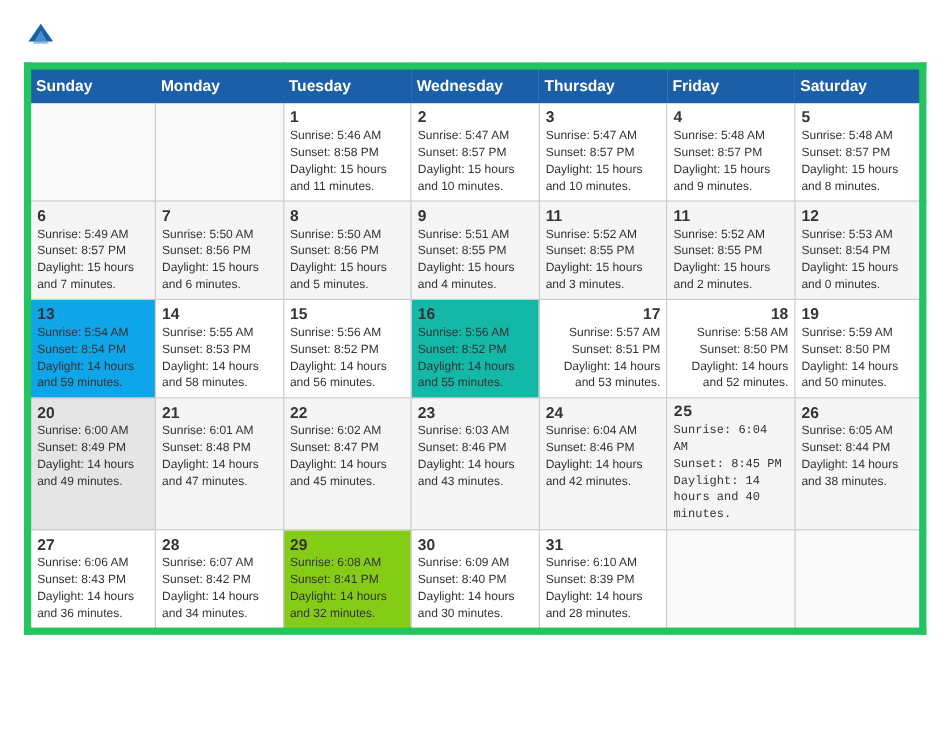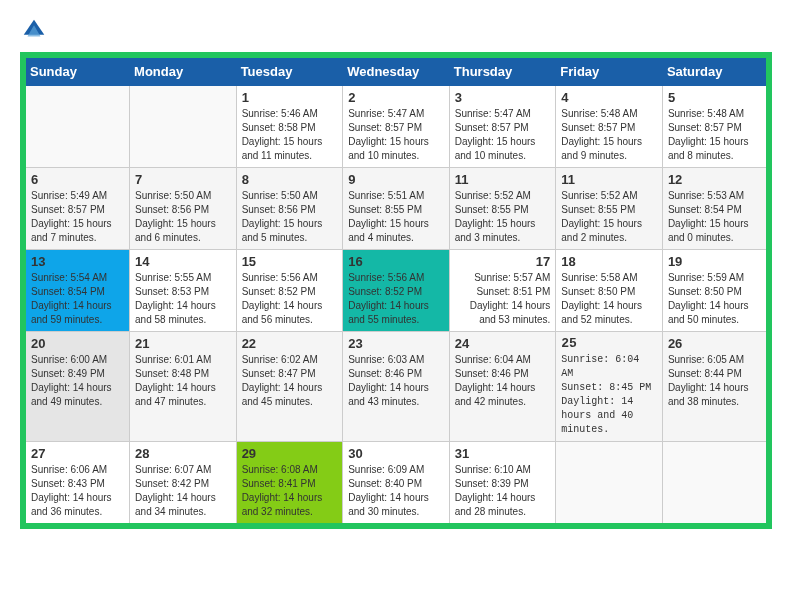--- a/index.html
+++ b/index.html
@@ -192,21 +192,21 @@
           <div class="day-detail">Sunrise: 5:56 AM<br>Sunset: 8:52 PM<br>Daylight: 14 hours and 56 minutes.</div>
         </td>
         <td style="background: #14b8a6;">
           <span class="day-num">16</span>
           <div class="day-detail">Sunrise: 5:56 AM<br>Sunset: 8:52 PM<br>Daylight: 14 hours and 55 minutes.</div>
         </td>
         <td style="background: rgb(255, 255, 255); text-align: right;">
           <span class="day-num">17</span>
           <div class="day-detail">Sunrise: 5:57 AM<br>Sunset: 8:51 PM<br>Daylight: 14 hours and 53 minutes.</div>
         </td>
-        <td style="background: rgb(255, 255, 255);">
+        <td style="background: rgb(255, 255, 255); text-align: right;">
           <span class="day-num">18</span>
           <div class="day-detail">Sunrise: 5:58 AM<br>Sunset: 8:50 PM<br>Daylight: 14 hours and 52 minutes.</div>
         </td>
         <td style="background: rgb(255, 255, 255);">
           <span class="day-num">19</span>
           <div class="day-detail">Sunrise: 5:59 AM<br>Sunset: 8:50 PM<br>Daylight: 14 hours and 50 minutes.</div>
         </td>
       </tr>
       <tr>
         <td style="background: #e5e5e5; margin-top: 20px;">

